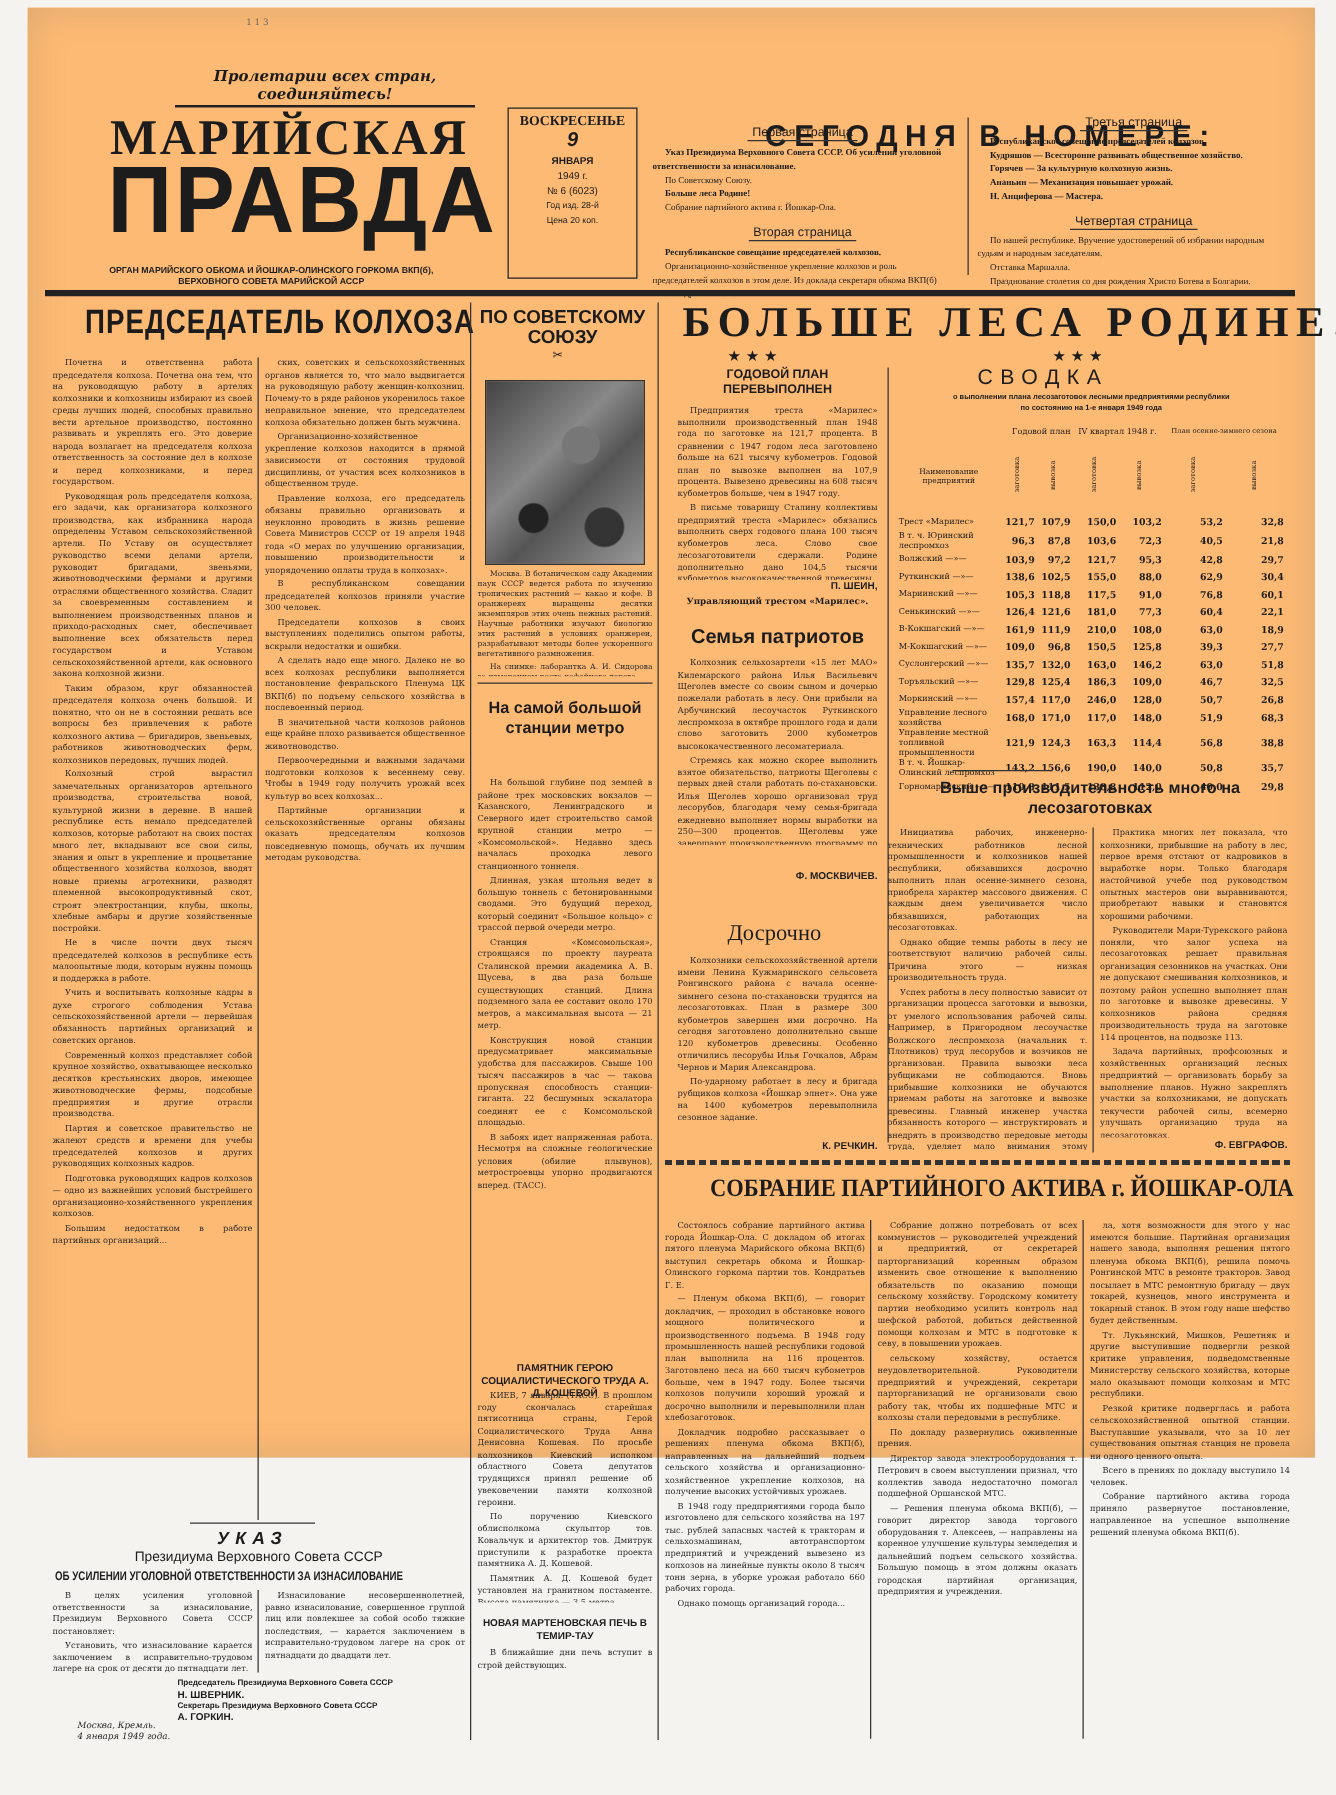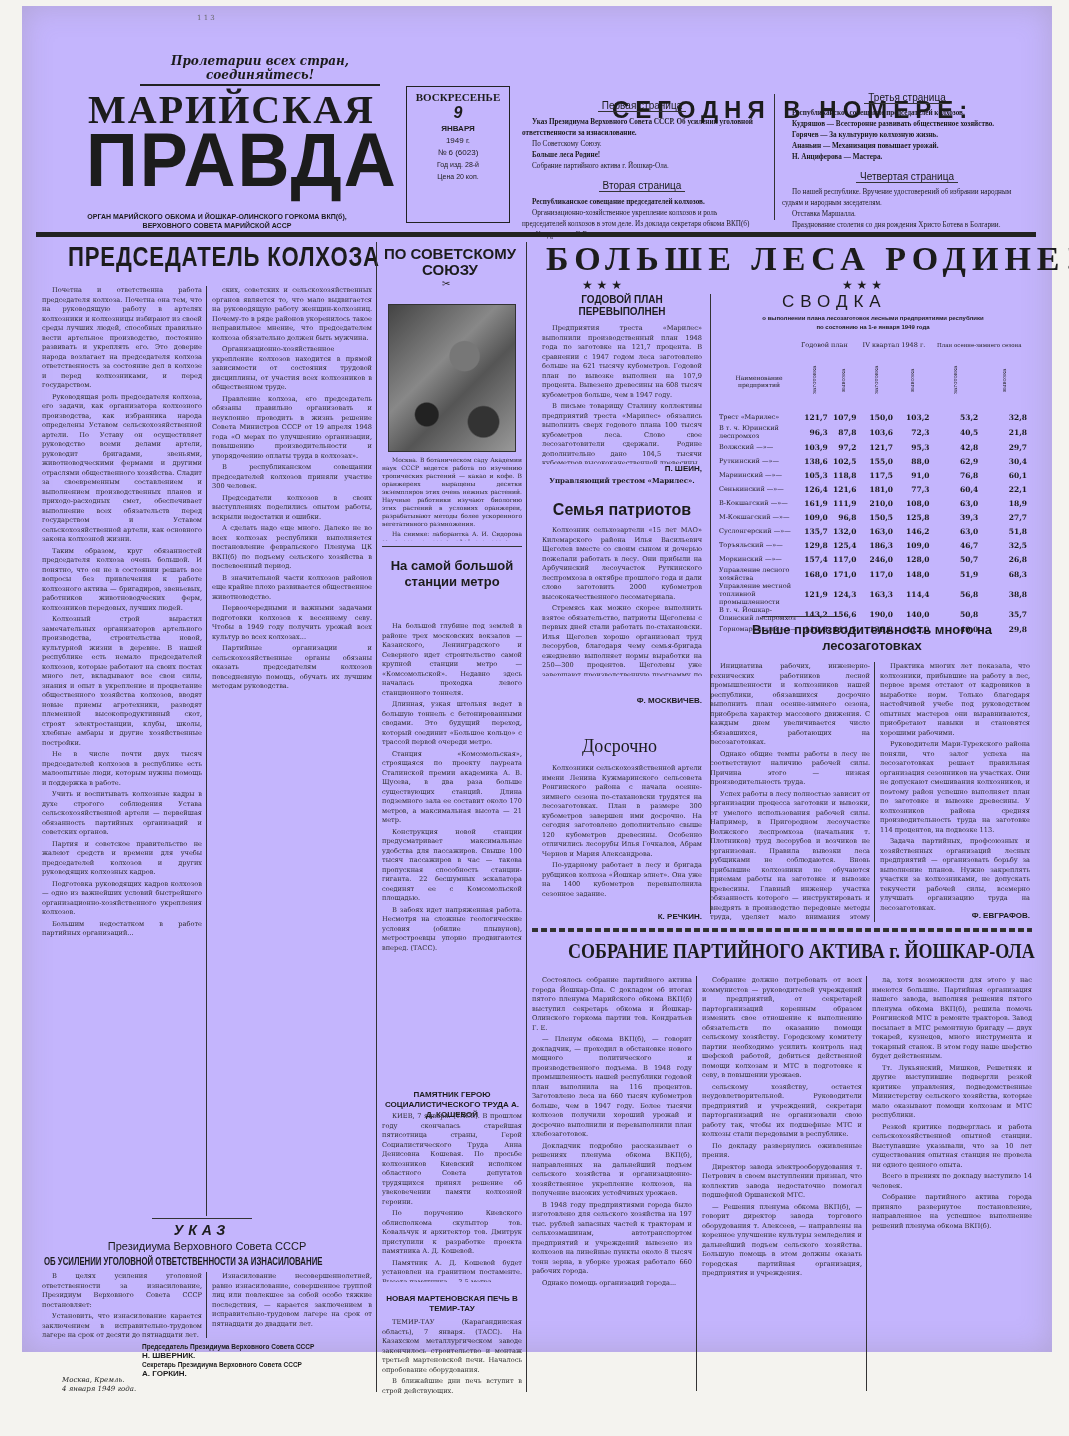--- a/index.html
+++ b/index.html
@@ -1,18 +1,18 @@
 <!DOCTYPE html>
 <html><head>
 <meta charset="utf-8">
 <style>
   html, body { margin:0; padding:0; }
   body { width:1069px; height:1436px; background:#f4f3ef; position:relative; overflow:hidden;
          font-family:"DejaVu Serif", serif; color:#1c1c1c; }
-  .page { position:absolute; left:22px; top:6px; width:1030px; height:1346px; background:#c4b5fd;
+  .page { position:absolute; left:22px; top:6px; width:1030px; height:1160px; background:#fdba74;
           box-shadow: inset 0 0 30px rgba(120,110,95,0.25); }
   .abs { position:absolute; }
   .motto { left:118px; top:48px; width:240px; font-style:italic; font-weight:bold; font-size:12px;
            border-bottom:2px solid #222; text-align:center; padding-bottom:2px; }
   .mast1 { left:66px; top:80px; font-family:"Liberation Serif", serif; font-weight:bold; font-size:40px; letter-spacing:2px; }
   .mast2 { left:64px; top:118px; font-family:"Liberation Sans", sans-serif; font-weight:900; font-size:72px; letter-spacing:2px;
            transform:scaleY(1.05); line-height:1; }
   .organ { left:50px; top:206px; width:290px; font-family:"Liberation Sans", sans-serif; font-size:7px; font-weight:bold; text-align:center; line-height:9px; }
   .datebox { left:384px; top:80px; width:104px; height:137px; border:1px solid #222; text-align:center;
              font-family:"Liberation Sans", sans-serif; font-size:8px; line-height:12px; padding-top:4px; box-sizing:border-box; }
@@ -98,20 +98,21 @@
   <div class="abs rule-thick" style="left:14px;top:226px;width:1000px;"></div>
 
   <div class="abs h-big" style="left:46px;top:236px;">ПРЕДСЕДАТЕЛЬ КОЛХОЗА</div>
   <div class="abs txt" style="left:20px;top:280px;width:160px;height:930px;">
     <p>Почетна и ответственна работа председателя колхоза. Почетна она тем, что на руководящую работу в артелях колхозники и колхозницы избирают из своей среды лучших людей, способных правильно вести артельное производство, постоянно развивать и укреплять его. Это доверие народа возлагает на председателя колхоза ответственность за состояние дел в колхозе и перед колхозниками, и перед государством.</p>
       <p>Руководящая роль председателя колхоза, его задачи, как организатора колхозного производства, как избранника народа определены Уставом сельскохозяйственной артели. По Уставу он осуществляет руководство всеми делами артели, руководит бригадами, звеньями, животноводческими фермами и другими отраслями общественного хозяйства. Сладит за своевременным составлением и выполнением производственных планов и приходо-расходных смет, обеспечивает выполнение всех обязательств перед государством и Уставом сельскохозяйственной артели, как основного закона колхозной жизни.</p>
       <p>Таким образом, круг обязанностей председателя колхоза очень большой. И понятно, что он не в состоянии решать все вопросы без привлечения к работе колхозного актива — бригадиров, звеньевых, работников животноводческих ферм, колхозников передовых, лучших людей.</p>
     <p>Колхозный строй вырастил замечательных организаторов артельного производства, строительства новой, культурной жизни в деревне. В нашей республике есть немало председателей колхозов, которые работают на своих постах много лет, вкладывают все свои силы, знания и опыт в укрепление и процветание общественного хозяйства колхозов, вводят новые приемы агротехники, разводят племенной высокопродуктивный скот, строят электростанции, клубы, школы, хлебные амбары и другие хозяйственные постройки.</p>
       <p>Не в числе почти двух тысяч председателей колхозов в республике есть малоопытные люди, которым нужны помощь и поддержка в работе.</p>
       <p>Учить и воспитывать колхозные кадры в духе строгого соблюдения Устава сельскохозяйственной артели — первейшая обязанность партийных организаций и советских органов.</p>
+    <p>Современный колхоз представляет собой крупное хозяйство, охватывающее несколько десятков крестьянских дворов, имеющее животноводческие фермы, подсобные предприятия и другие отрасли производства.</p>
       <p>Партия и советское правительство не жалеют средств и времени для учебы председателей колхозов и других руководящих колхозных кадров.</p>
       <p>Подготовка руководящих кадров колхозов — одно из важнейших условий быстрейшего организационно-хозяйственного укрепления колхозов.</p>
     <p>Большим недостатком в работе партийных организаций...</p>
   </div>
   <div class="abs vline" style="left:184px;top:280px;height:930px;"></div>
   <div class="abs txt" style="left:190px;top:280px;width:160px;height:930px;">
     <p>ских, советских и сельскохозяйственных органов является то, что мало выдвигается на руководящую работу женщин-колхозниц. Почему-то в ряде районов укоренилось такое неправильное мнение, что председателем колхоза обязательно должен быть мужчина.</p>
       <p>Организационно-хозяйственное укрепление колхозов находится в прямой зависимости от состояния трудовой дисциплины, от участия всех колхозников в общественном труде.</p>
       <p>Правление колхоза, его председатель обязаны правильно организовать и неуклонно проводить в жизнь решение Совета Министров СССР от 19 апреля 1948 года «О мерах по улучшению организации, повышению производительности и упорядочению оплаты труда в колхозах».</p>
     <p>В республиканском совещании председателей колхозов приняли участие 300 человек.</p>
@@ -141,21 +142,20 @@
       <p>В забоях идет напряженная работа. Несмотря на сложные геологические условия (обилие плывунов), метростроевцы упорно продвигаются вперед. (ТАСС).</p>
   </div>
   <div class="abs head-mid" style="left:360px;top:1084px;width:140px;font-size:8px;line-height:10px;">ПАМЯТНИК ГЕРОЮ СОЦИАЛИСТИЧЕСКОГО ТРУДА А. Д. КОШЕВОЙ</div>
   <div class="abs txt" style="left:360px;top:1106px;width:140px;height:170px;">
     <p>КИЕВ, 7 января. (ТАСС). В прошлом году скончалась старейшая пятисотница страны, Герой Социалистического Труда Анна Денисовна Кошевая. По просьбе колхозников Киевский исполком областного Совета депутатов трудящихся принял решение об увековечении памяти колхозной героини.</p>
       <p>По поручению Киевского облисполкома скульптор тов. Ковальчук и архитектор тов. Дмитрук приступили к разработке проекта памятника А. Д. Кошевой.</p>
       <p>Памятник А. Д. Кошевой будет установлен на гранитном постаменте. Высота памятника — 3,5 метра.</p>
   </div>
   <div class="abs head-mid" style="left:360px;top:1288px;width:140px;font-size:8px;line-height:10px;">НОВАЯ МАРТЕНОВСКАЯ ПЕЧЬ В ТЕМИР-ТАУ</div>
   <div class="abs txt" style="left:360px;top:1312px;width:140px;height:80px;">
-    <p>ТЕМИР-ТАУ (Карагандинская область), 7 января. (ТАСС). На Казахском металлургическом заводе закончилось строительство и монтаж третьей мартеновской печи. Началось опробование оборудования.</p>
       <p>В ближайшие дни печь вступит в строй действующих.</p>
   </div>
   <div class="abs vline" style="left:504px;top:236px;height:1150px;"></div>
 
   <div class="abs" style="left:524px;top:234px;font-family:'Liberation Serif',serif;font-weight:bold;font-size:34px;letter-spacing:6px;white-space:nowrap;">БОЛЬШЕ ЛЕСА РОДИНЕ!</div>
   <div class="abs" style="left:560px;top:272px;font-size:12px;">★ ★ ★</div>
   <div class="abs head-mid" style="left:520px;top:288px;width:160px;font-size:10px;line-height:12px;">ГОДОВОЙ ПЛАН ПЕРЕВЫПОЛНЕН</div>
   <div class="abs txt" style="left:520px;top:318px;width:160px;height:140px;">
     <p>Предприятия треста «Марилес» выполнили производственный план 1948 года по заготовке на 121,7 процента. В сравнении с 1947 годом леса заготовлено больше на 621 тысячу кубометров. Годовой план по вывозке выполнен на 107,9 процента. Вывезено древесины на 608 тысяч кубометров больше, чем в 1947 году.</p>
       <p>В письме товарищу Сталину коллективы предприятий треста «Марилес» обязались выполнить сверх годового плана 100 тысяч кубометров леса. Слово свое лесозаготовители сдержали. Родине дополнительно дано 104,5 тысячи кубометров высококачественной древесины.</p>
@@ -180,21 +180,21 @@
   <div class="abs" style="left:760px;top:286px;font-family:'Liberation Sans',sans-serif;font-size:17px;letter-spacing:6px;">СВОДКА</div>
   <div class="abs" style="left:696px;top:308px;width:310px;text-align:center;font-size:6px;font-weight:bold;line-height:9px;font-family:'Liberation Sans',sans-serif;">
     <div>о выполнении плана лесозаготовок лесными предприятиями республики</div>
     <div>по состоянию на 1-е января 1949 года</div>
   </div>
   <div class="abs" style="left:696px;top:332px;width:310px;">
     <table class="svodka">
       <tbody>
           <tr style="font-size:6.5px;">
         <td></td>
-        <td colspan="2" style="text-align:left">Годовой план</td>
+        <td colspan="2" style="text-align:right">Годовой план</td>
         <td colspan="2" style="text-align:center">IV квартал 1948 г.</td>
         <td colspan="2" style="text-align:center;font-size:5.5px;white-space:normal;line-height:7px">План осенне-зимнего сезона</td>
       </tr>
       <tr>
         <td style="font-size:6px;white-space:normal;width:80px;text-align:center">Наименование предприятий</td>
         <td style="text-align:center"><span class="vert">заготовка</span></td>
         <td style="text-align:center"><span class="vert">вывозка</span></td>
         <td style="text-align:center"><span class="vert">заготовка</span></td>
         <td style="text-align:center"><span class="vert">вывозка</span></td>
         <td style="text-align:center"><span class="vert">заготовка</span></td>

